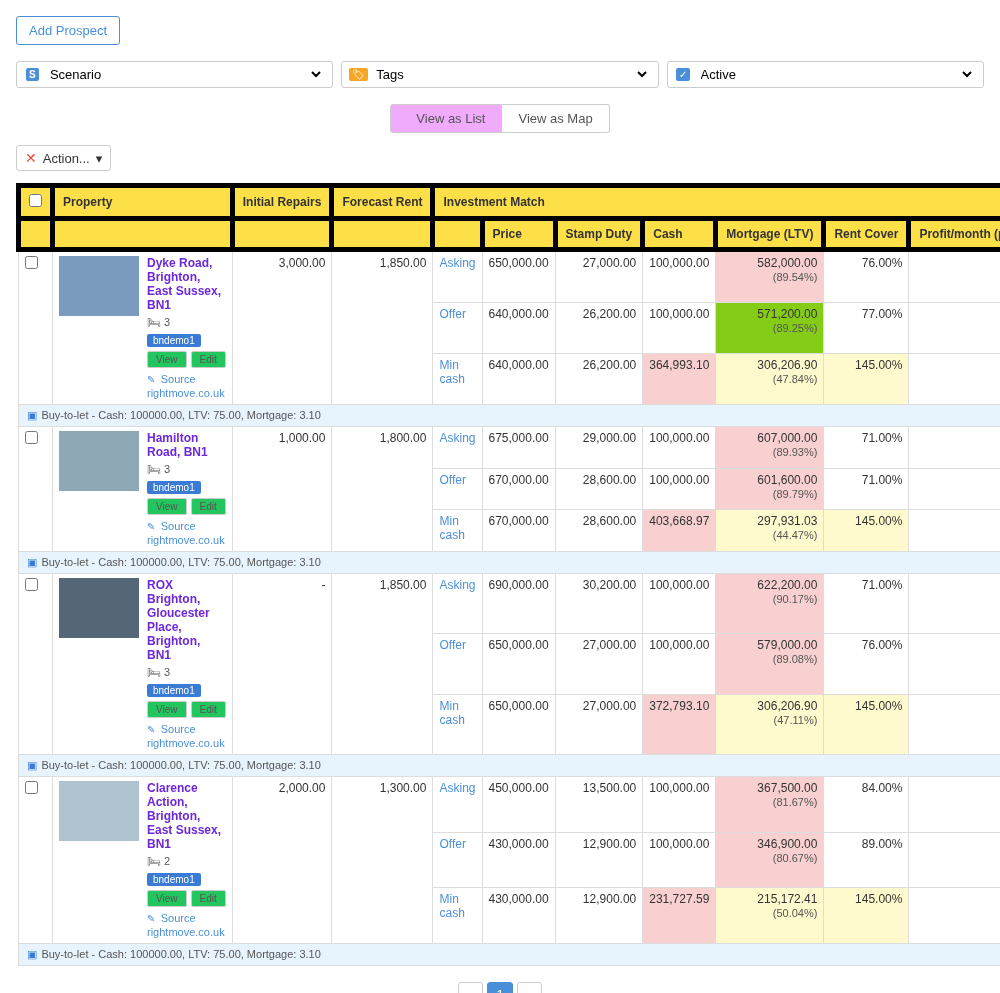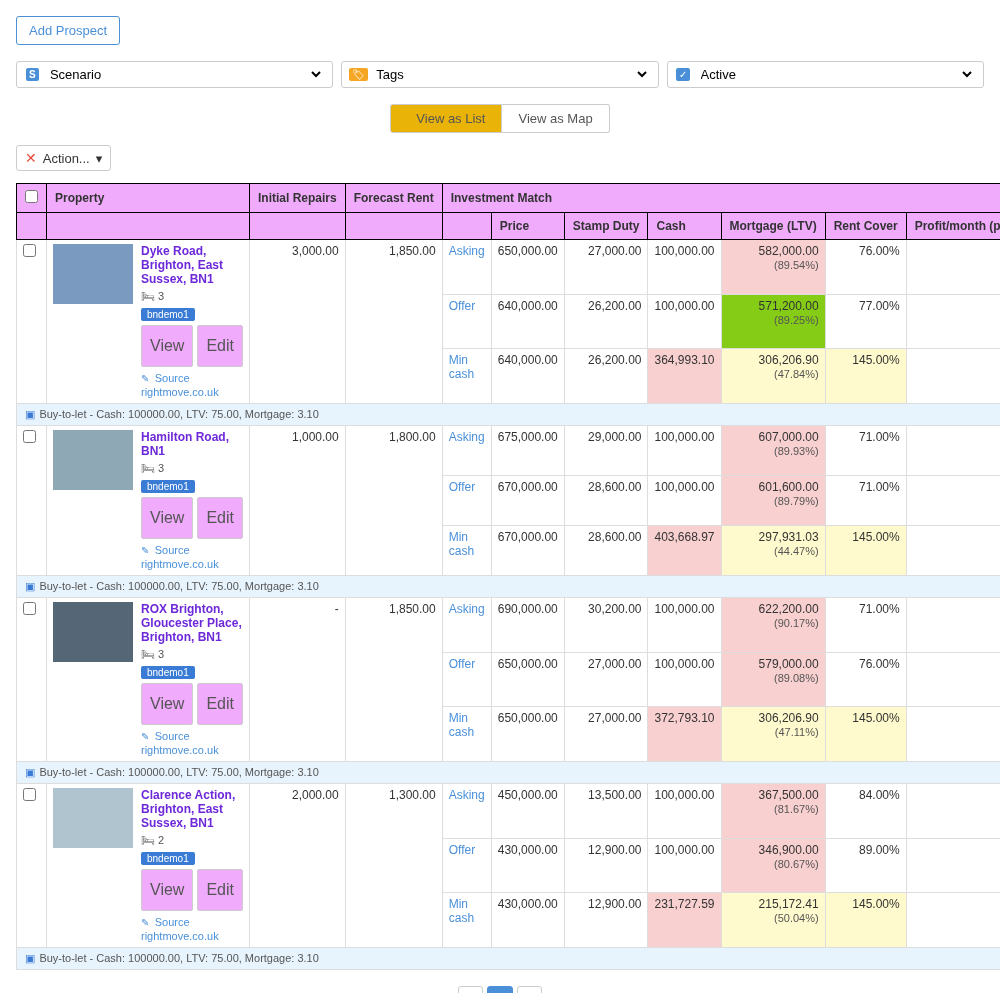--- a/index.html
+++ b/index.html
@@ -16,49 +16,49 @@
     .filter-item { display: flex; align-items: center; border: 1px solid #ccc; border-radius: 3px; padding: 4px 8px; background: #fff; flex: 1; }
     .filter-item select { border: none; outline: none; background: transparent; font-size: 13px; width: 100%; cursor: pointer; }
     .filter-icon { width: 16px; height: 16px; margin-right: 6px; display: flex; align-items: center; justify-content: center; }
     .icon-scenario { background: #4a90d9; color: #fff; font-size: 10px; font-weight: bold; border-radius: 2px; padding: 1px 3px; }
     .icon-tags { background: #f5a623; color: #fff; font-size: 10px; border-radius: 2px; padding: 1px 3px; }
     .icon-checkbox { background: #4a90d9; color: #fff; font-size: 10px; border-radius: 2px; padding: 1px 3px; }
 
     
     .view-toggle { display: flex; justify-content: center; margin-bottom: 12px; gap: 0; }
     .view-btn { border: 1px solid #ccc; background: #fff; padding: 6px 16px; cursor: pointer; font-size: 13px; color: #555; }
-    .view-btn.active { background: #eab308; padding-left: 25px; }
+    .view-btn.active { background: #f0abfc; padding-left: 25px; }
     .view-btn:first-child { border-radius: 3px 0 0 3px; }
     .view-btn:last-child { border-radius: 0 3px 3px 0; border-left: none; }
 
     
     .action-bar { display: flex; align-items: center; margin-bottom: 12px; }
     .action-select { display: flex; align-items: center; border: 1px solid #ccc; border-radius: 3px; padding: 4px 8px; background: #fff; gap: 6px; cursor: pointer; }
     .action-icon { color: #e74c3c; font-size: 14px; }
 
     
     .sort-bar { display: flex; justify-content: space-between; align-items: center; margin-bottom: 8px; }
     .prospects-count { font-size: 13px; color: #555; }
     .sort-controls { display: flex; align-items: center; gap: 4px; }
     .sort-select { border: 1px solid #ccc; border-radius: 3px; padding: 4px 8px; background: #fff; font-size: 13px; }
     .sort-arrows { border: 1px solid #ccc; border-radius: 3px; padding: 4px 6px; background: #fff; font-size: 11px; cursor: pointer; }
     .sort-order-btn { border: 1px solid #ccc; border-radius: 3px; padding: 4px 8px; background: #fff; font-size: 13px; cursor: pointer; }
 
     
     .prospects-table { width: 100%; border-collapse: collapse; font-size: 12px; }
-    .prospects-table th { background: #f0abfc; border: 1px solid #000000; padding: 6px 8px; text-align: left; font-weight: bold; white-space: nowrap; }
+    .prospects-table th { background: #fde047; border: 5px solid #000000; padding: 6px 8px; text-align: left; font-weight: bold; white-space: nowrap; }
     .prospects-table td { border: 1px solid #ddd; padding: 4px 6px; vertical-align: top; }
 
     .property-cell { display: flex; gap: 8px; }
     .property-thumb-placeholder { width: 80px; height: 60px; background: #aaa; display: flex; align-items: center; justify-content: center; color: #fff; font-size: 10px; }
     .property-info { flex: 1; }
     .property-name { font-size: 12px; color: #6d28d9; font-weight: bold; margin-bottom: 4px; }
     .property-beds { font-size: 11px; color: #555; margin-bottom: 4px; }
     .tag-badge { background: #3a7bd5; color: #fff; font-size: 10px; padding: 1px 6px; border-radius: 2px; display: inline-block; margin-bottom: 4px; }
-    .btn-small { border: 1px solid #ccc; background: #f0abfc; padding: 11px 8px; cursor: pointer; font-size: 16px; border-radius: 2px; color: #555; }
+    .btn-small { border: 1px solid #ccc; background: #22c55e; padding: 2px 8px; cursor: pointer; font-size: 10px; border-radius: 2px; color: #555; }
     .btn-group { display: flex; gap: 4px; margin-bottom: 4px; }
     .source-link { font-size: 11px; color: #4a90d9; text-decoration: none; }
     .source-icon { font-size: 10px; color: #4a90d9; margin-right: 2px; }
     .cell-label { color: #4a90d9; font-size: 12px; }
 
     .sub-value { font-size: 11px; color: #555; }
 
     .inv-header { text-align: center; }
 
     

